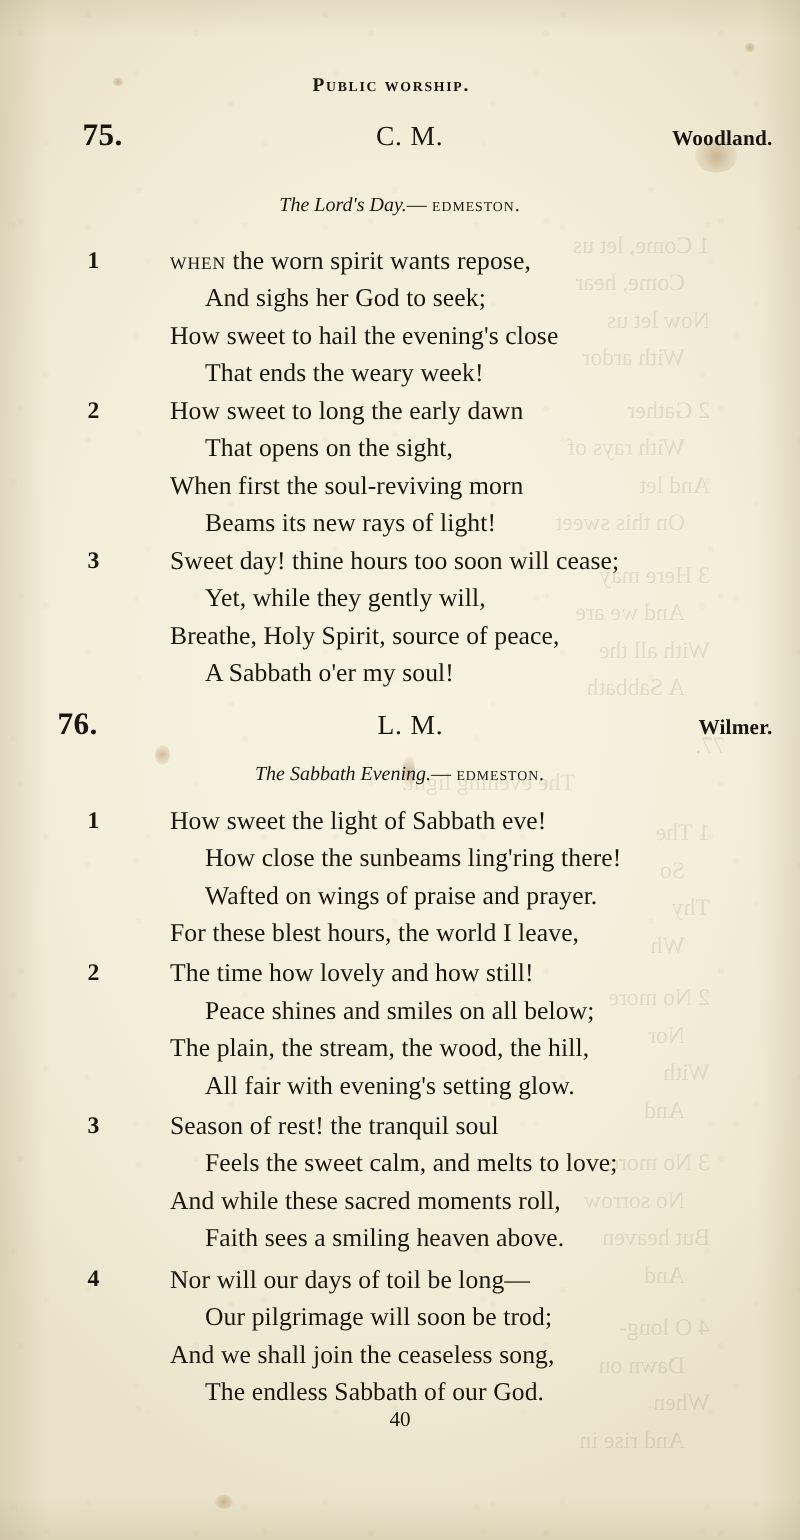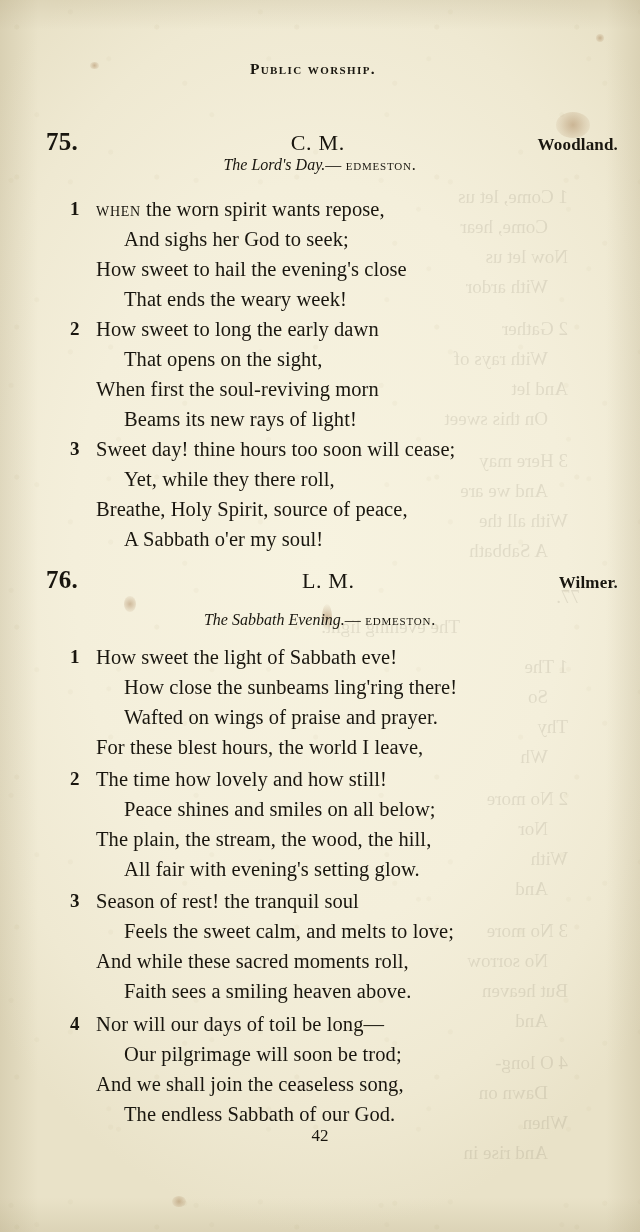--- a/index.html
+++ b/index.html
@@ -136,21 +136,21 @@
     font-size: 20.5px;
     white-space: nowrap;
     letter-spacing: .004em;
   }
   .line .vnum {
     position: absolute;
     left: 70px;
     font-size: 19px;
     font-weight: 700;
   }
-  .line .txt { position: absolute; }
+  .line .txt { position: absolute; margin-left: 40px; }
   .line.odd  .txt { left: 96px; }
   .line.even .txt { left: 124px; }
 
   .smallcaps {
     font-variant: small-caps;
     text-transform: lowercase;
     letter-spacing: .035em;
   }
   .smallcaps::first-letter { text-transform: uppercase; }
 
@@ -208,21 +208,21 @@
   <div class="foxing" style="left:322px; top:604px; width:10px; height:26px;"></div>
   <div class="foxing" style="left:596px; top:34px;  width:8px;  height:8px;"></div>
   <div class="foxing" style="left:172px; top:1196px; width:14px; height:11px;"></div>
 
   <div class="vignette"></div>
 
   <div class="content">
 
     <div class="running-head">PUBLIC WORSHIP.</div>
 
-    <div class="hymn-head" style="top:128px;">
+    <div class="hymn-head" style="top:95px;margin-left:20px;">
       <span class="hymn-num">75.</span>
       <span class="hymn-meter">C. M.</span>
       <span class="hymn-tune">Woodland.</span>
     </div>
 
     <div class="hymn-sub" style="top:156px;">
       <span class="title">The Lord's Day.</span><span class="dash">—</span> <span class="author">EDMESTON.</span>
     </div>
 
     <div class="stanza" style="top:198px;">
@@ -256,21 +256,21 @@
           <span class="txt">Beams its new rays of light!</span>
         </div>
     </div>
 
     <div class="stanza" style="top:438px;">
       <div class="line odd">
         <span class="vnum">3</span>
         <span class="txt">Sweet day!  thine hours too soon will cease;</span>
       </div>
       <div class="line even">
-          <span class="txt">Yet, while  they there roll,</span>
+          <span class="txt">Yet, while  they gently will,</span>
         </div>
       <div class="line odd">
           <span class="txt">Breathe, Holy Spirit, source of peace,</span>
         </div>
       <div class="line even">
           <span class="txt">A Sabbath o'er my soul!</span>
         </div>
     </div>
 
     <div class="hymn-head" style="top:566px;">
@@ -340,16 +340,16 @@
           <span class="txt">Our pilgrimage  will  soon be trod;</span>
         </div>
       <div class="line odd">
           <span class="txt">And we shall join the  ceaseless song,</span>
         </div>
       <div class="line even">
           <span class="txt">The endless Sabbath of our God.</span>
         </div>
     </div>
 
-    <div class="folio">42</div>
+    <div class="folio">40</div>
 
   </div>
 </div>
 
 </body></html>

